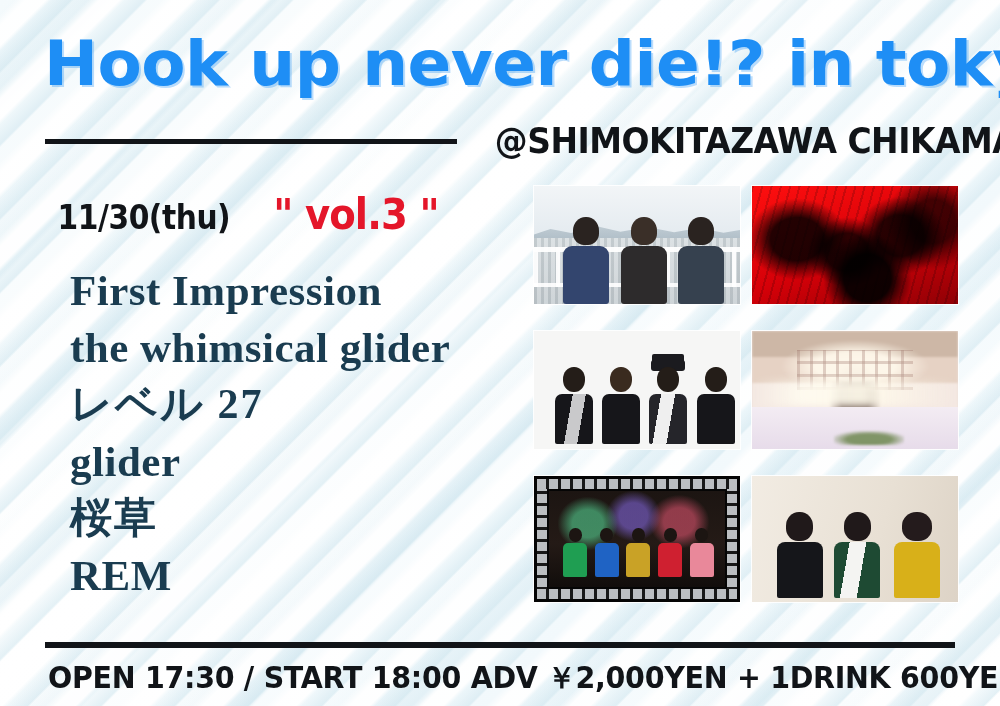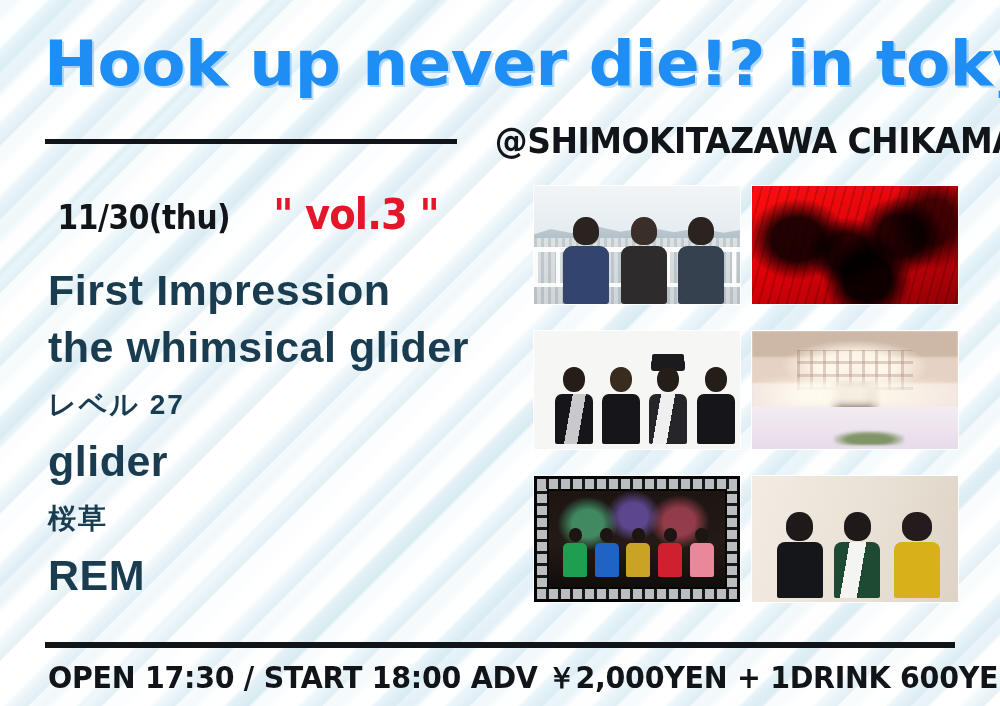--- a/index.html
+++ b/index.html
@@ -123,29 +123,30 @@
 
   
   .bands {
     position: absolute;
     left: 48px;
     top: 262px;
     width: 490px;
   }
   .band {
     color: #1a3c50;
-    font-family: Liberation Sans, sans-serif;
+    font-family: Liberation Serif, serif;
     font-weight: 600;
     font-size: 43px;
     line-height: 57px;
     letter-spacing: 0.5px;
     white-space: nowrap;
+    margin-left: 22px;
   }
   .band.jp {
-    font-size: 28px;
+    font-size: 42px;
     letter-spacing: 2px;
   }
 
   
   .photo-grid {
     position: absolute;
     left: 534px;
     top: 186px;
     width: 424px;
     display: grid;

